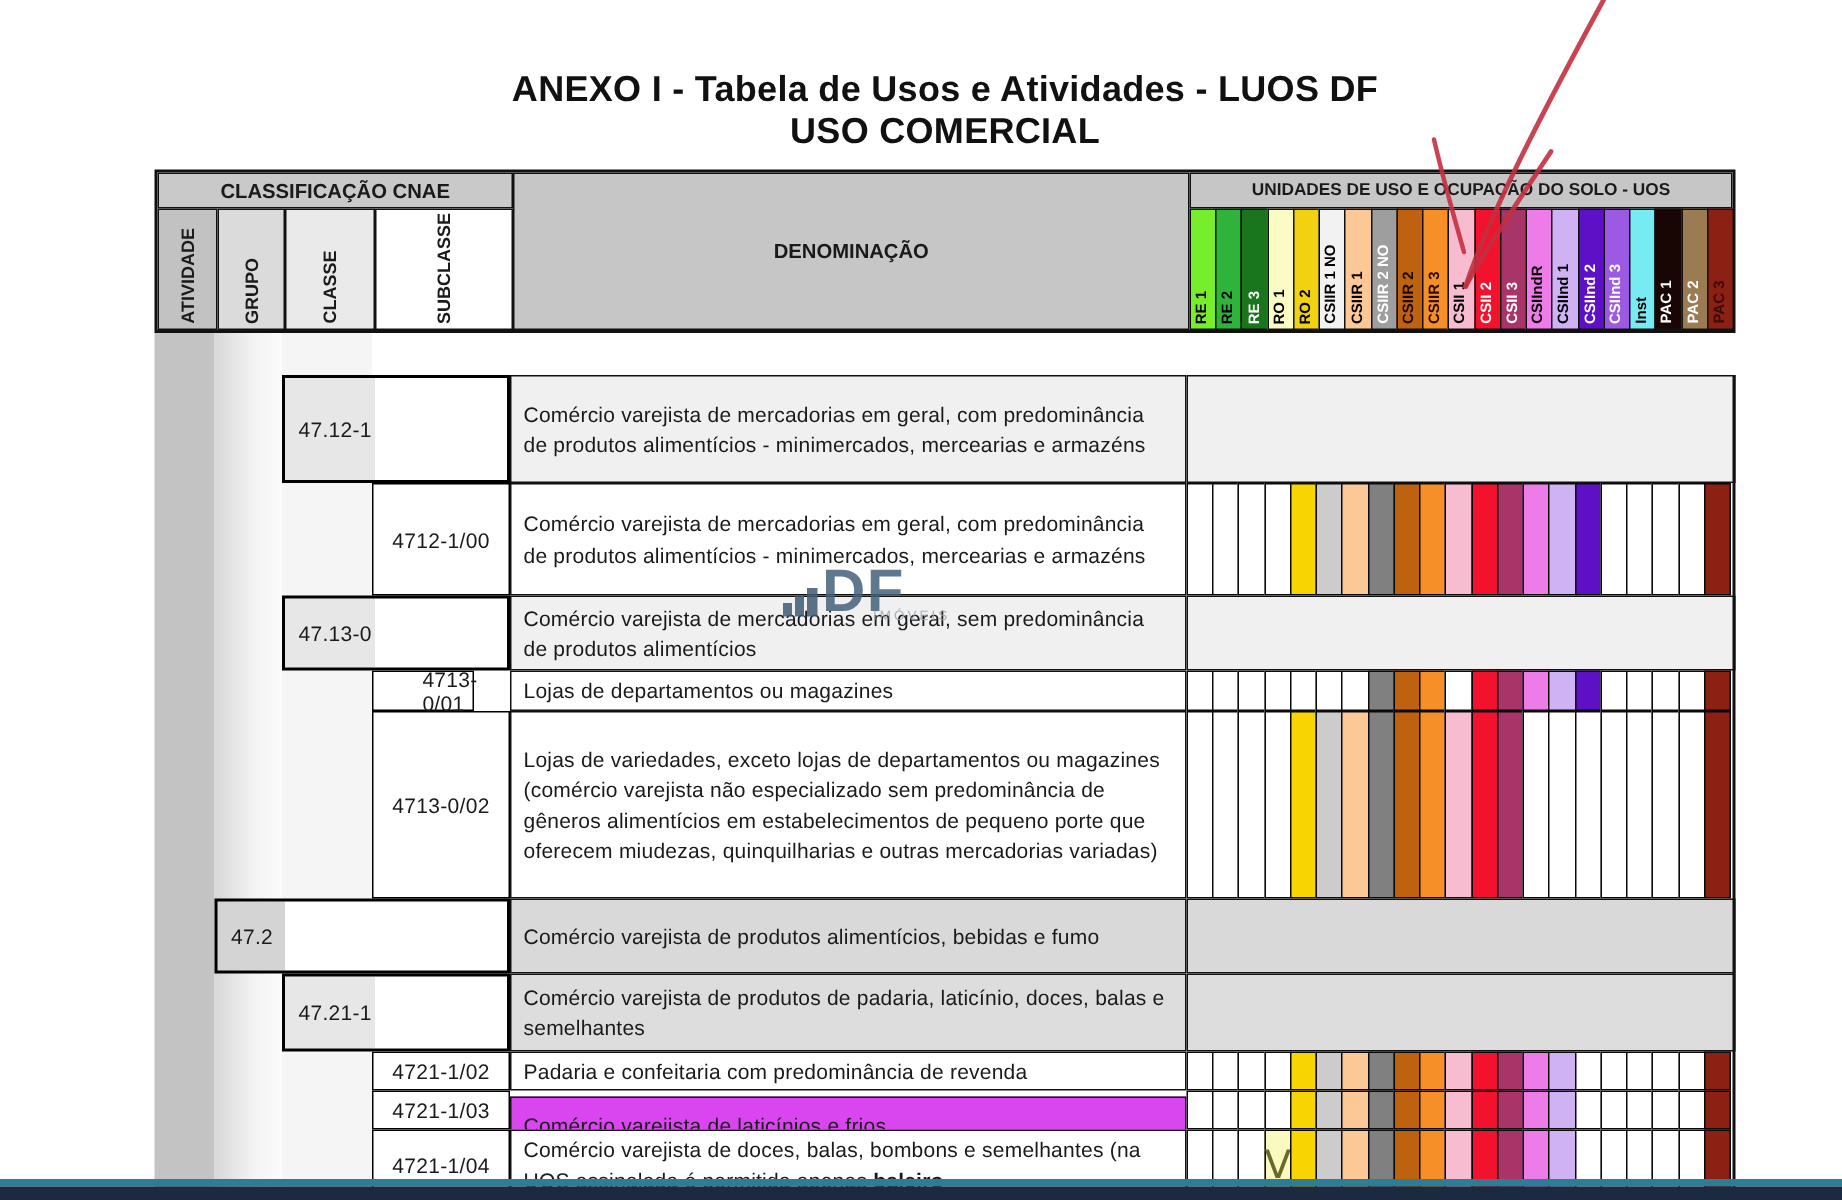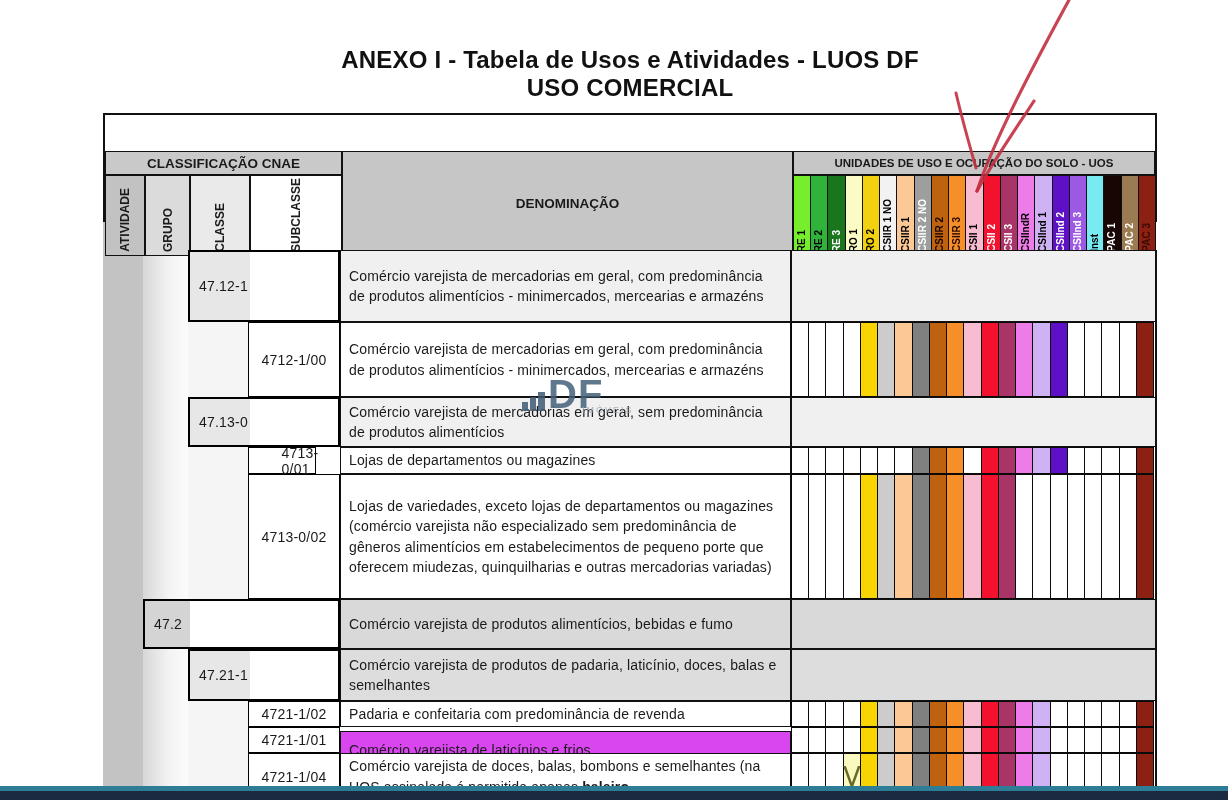--- a/index.html
+++ b/index.html
@@ -7,21 +7,21 @@
         font-family:"Liberation Sans","DejaVu Sans",sans-serif;color:#1a1a1a;}
   .title{position:absolute;left:103px;width:1054px;text-align:center;font-weight:bold;
          font-size:24px;letter-spacing:.2px;color:#111;}
   #title1{top:46px;} #title2{top:74px;}
 
   .tbl{position:absolute;left:103px;top:113px;width:1054px;height:687px;}
 
   
   .thead{position:absolute;left:0;top:0;width:1054px;height:109px;box-sizing:border-box;
          border:2px solid #111;}
-  .hcell{position:absolute;box-sizing:border-box;border:1px solid #111;overflow:hidden;margin-top:36px;}
+  .hcell{position:absolute;box-sizing:border-box;border:1px solid #111;overflow:hidden;}
   .hlabel{display:flex;align-items:center;justify-content:center;font-weight:bold;}
   .vcell{display:flex;align-items:flex-end;justify-content:center;padding-bottom:3px;}
   .vcell span{writing-mode:vertical-rl;transform:rotate(180deg);font-weight:bold;
               white-space:nowrap;line-height:1;}
 
   
   .strip{position:absolute;top:109px;height:578px;}
 
   
   .row{position:absolute;left:0;width:1054px;}
@@ -281,21 +281,21 @@
           <div class="ucell" style="left: 912.095px; width: 18.2381px; height: 26px; background: rgb(238, 124, 232);"></div>
           <div class="ucell" style="left: 929.333px; width: 18.2381px; height: 26px; background: rgb(207, 178, 244);"></div>
           <div class="ucell" style="left: 946.571px; width: 18.2381px; height: 26px; background: rgb(255, 255, 255);"></div>
           <div class="ucell" style="left: 963.81px; width: 18.2381px; height: 26px; background: rgb(255, 255, 255);"></div>
           <div class="ucell" style="left: 981.048px; width: 18.2381px; height: 26px; background: rgb(255, 255, 255);"></div>
           <div class="ucell" style="left: 998.286px; width: 18.2381px; height: 26px; background: rgb(255, 255, 255);"></div>
           <div class="ucell" style="left: 1015.52px; width: 18.2381px; height: 26px; background: rgb(255, 255, 255);"></div>
           <div class="ucell" style="left: 1032.76px; width: 18.2381px; height: 26px; background: rgb(140, 32, 18);"></div>
         </div>
         <div class="row" style="top: 614px; height: 26px;">
-          <div class="abs code-cell" style="left: 145px; top: 0px; width: 92px; height: 26px;">4721-1/01</div>
+          <div class="abs code-cell" style="left: 145px; top: 0px; width: 92px; height: 26px;">4721-1/03</div>
           <div class="abs denom" style="left: 237px; top: 4px; width: 451px; height: 38px; background: #d946ef;">
             <span>Comércio varejista de laticínios e frios</span>
           </div>
           <div class="ucell" style="left: 688px; width: 18.2381px; height: 26px; background: rgb(255, 255, 255);"></div>
           <div class="ucell" style="left: 705.238px; width: 18.2381px; height: 26px; background: rgb(255, 255, 255);"></div>
           <div class="ucell" style="left: 722.476px; width: 18.2381px; height: 26px; background: rgb(255, 255, 255);"></div>
           <div class="ucell" style="left: 739.714px; width: 18.2381px; height: 26px; background: rgb(255, 255, 255);"></div>
           <div class="ucell" style="left: 756.952px; width: 18.2381px; height: 26px; background: rgb(248, 212, 2);"></div>
           <div class="ucell" style="left: 774.19px; width: 18.2381px; height: 26px; background: rgb(204, 204, 204);"></div>
           <div class="ucell" style="left: 791.429px; width: 18.2381px; height: 26px; background: rgb(251, 200, 150);"></div>

